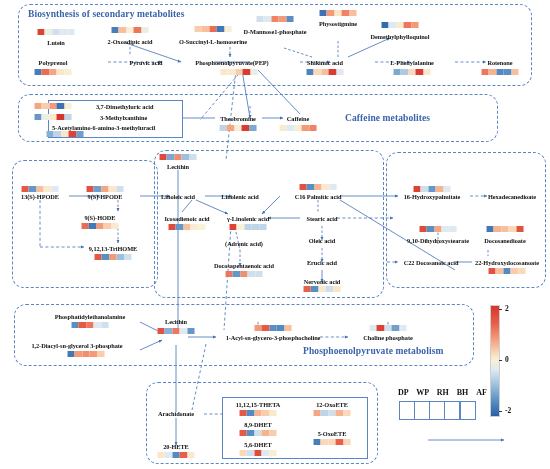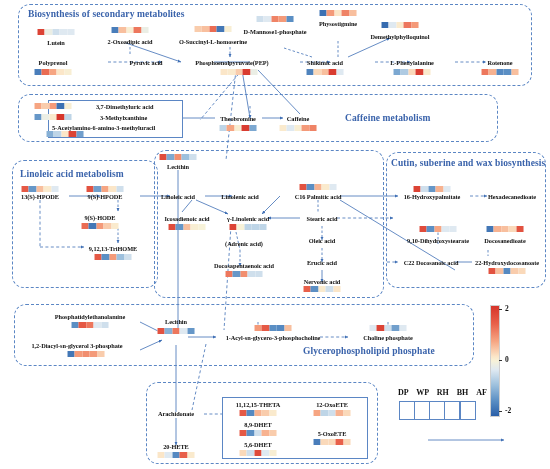--- a/index.html
+++ b/index.html
@@ -149,24 +149,22 @@
   <div class="pbox" style="left:12px;top:160px;width:146px;height:128px;"></div>
   <div class="pbox" style="left:154px;top:150px;width:230px;height:148px;"></div>
   <div class="pbox" style="left:386px;top:152px;width:160px;height:136px;"></div>
   <div class="pbox" style="left:14px;top:304px;width:460px;height:62px;"></div>
   <div class="pbox" style="left:146px;top:382px;width:232px;height:82px;"></div>
 
   <div class="sbox" style="left:48px;top:100px;width:135px;height:38px;"></div>
   <div class="sbox" style="left:222px;top:397px;width:146px;height:62px;"></div>
 
   <div class="ptitle" style="left:28px;top:9px;">Biosynthesis of secondary metabolites</div>
-  <div class="ptitle" style="left:345px;top:113px;">Caffeine metabolism</div>
-  <div class="ptitle" style="left:20px;top:169px;">Linoleic acid metabolism</div>
-  <div class="ptitle" style="left:391px;top:158px;">Cutin, suberine and wax biosynthesis</div>
-  <div class="ptitle" style="left:303px;top:346px;">Glycerophospholipid phosphate</div>
+  <div class="ptitle" style="left:345px;top:113px;">Caffeine metabolites</div>
+  <div class="ptitle" style="left:303px;top:346px;">Phosphoenolpyruvate metabolism</div>
 
   <div class="hm" style="left:56px;top:29px;">
       <i style="background: rgb(220, 67, 53);"></i>
       <i style="background: rgb(235, 238, 229);"></i>
       <i style="background: rgb(207, 223, 236);"></i>
       <i style="background: rgb(223, 233, 241);"></i>
       <i style="background: rgb(223, 233, 241);"></i>
     </div>
   <div class="node" style="left:56px;top:39px;">Lutein</div>
 

